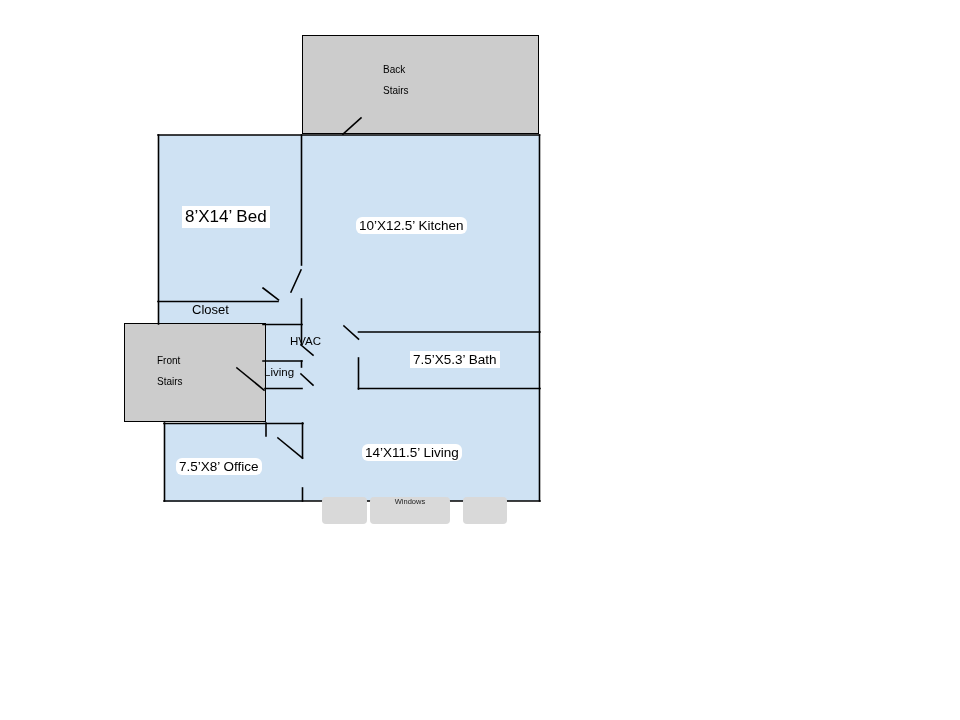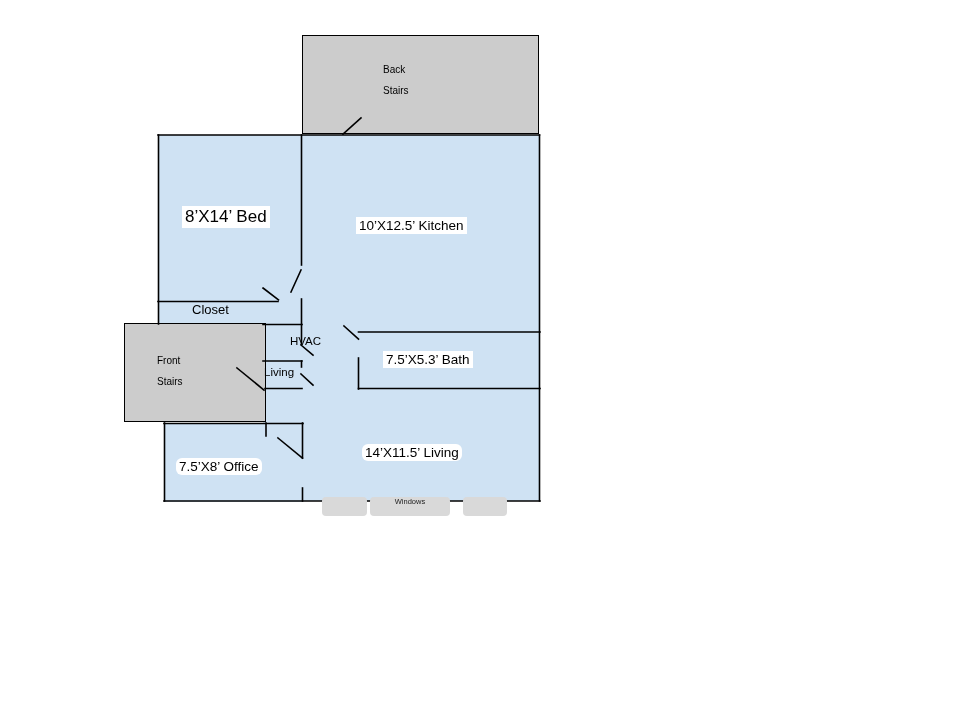--- a/index.html
+++ b/index.html
@@ -25,30 +25,30 @@
 
   #wall-layer{position:absolute;left:0;top:0;width:960px;height:720px;pointer-events:none;}
 
   .lbl{position:absolute;color:#000;white-space:nowrap;}
   .lbl.boxed{background:var(--label-bg,#ffffff);padding:1px 3px;}
   .stair-label{font-size:10px;line-height:21px;white-space:pre-line;}
 
   #back-stairs-label{left:383px;top:59px;}
   #front-stairs-label{left:157px;top:350px;}
   #bed-label{left:182px;top:206px;font-size:17px;}
-  #kitchen-label{left:356px;top:217px;font-size:13.5px;}
+  #kitchen-label{left:356px;top:217px;font-size:13.5px;border-radius:6px;}
   #closet-label{left:192px;top:302px;font-size:13px;}
   #hvac-label{left:267px;top:335px;font-size:11.5px;padding-left:23px;}
   #linens-label{left:264px;top:366px;font-size:11.5px;}
-  #bath-label{left:383px;top:351px;font-size:13.5px;}
+  #bath-label{left:410px;top:351px;font-size:13.5px;}
   #office-label{left:176px;top:458px;font-size:13.5px;border-radius:6px;}
   #living-label{left:362px;top:444px;font-size:13.5px;border-radius:6px;}
 
   .window-bar{
-    position:absolute;top:497px;height:19px;
+    position:absolute;top:497px;height:27px;
     background:var(--window-fill,#d9d9d9);
     border-radius:4px;
   }
   #window-bar-1{left:322px;width:45px;}
   #window-bar-2{left:370px;width:80px;text-align:center;}
   #window-bar-3{left:463px;width:44px;}
   #windows-label{
     display:block;font-size:7.5px;line-height:9px;color:#222;
   }
 </style>

